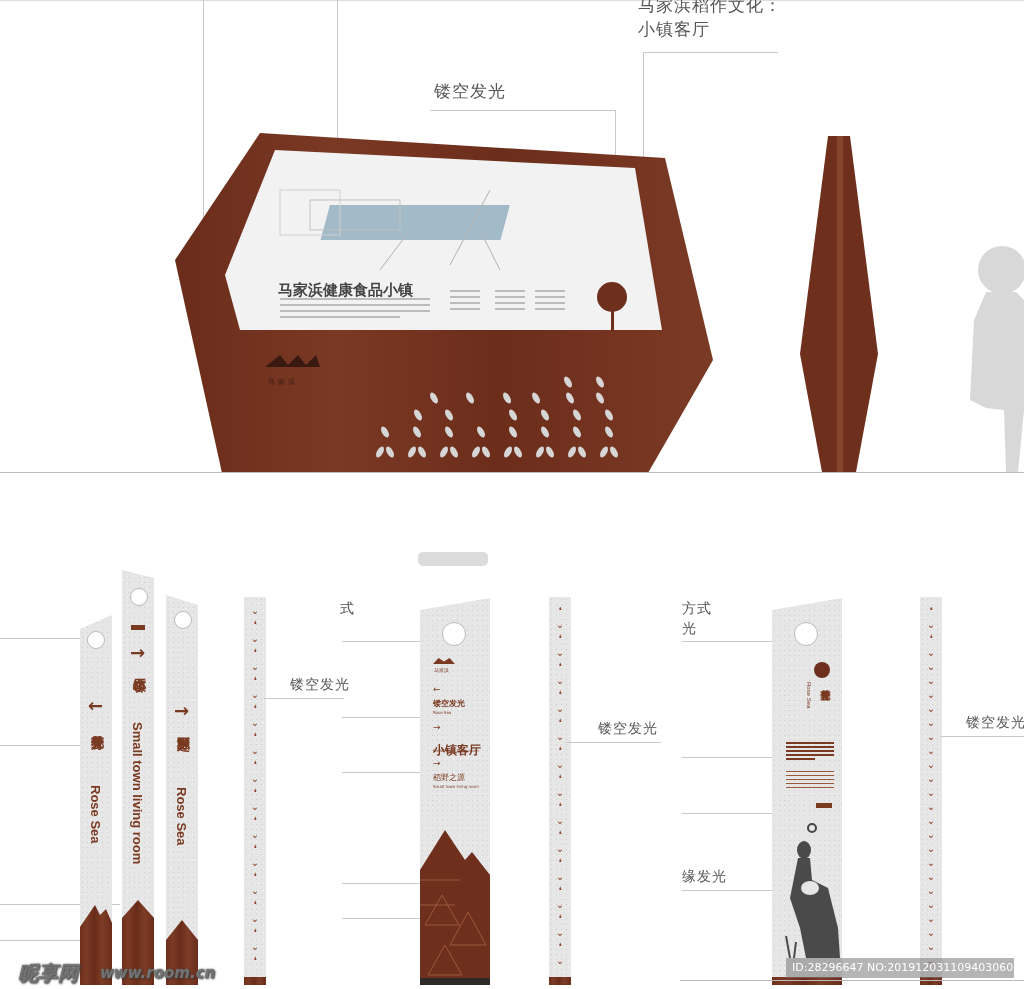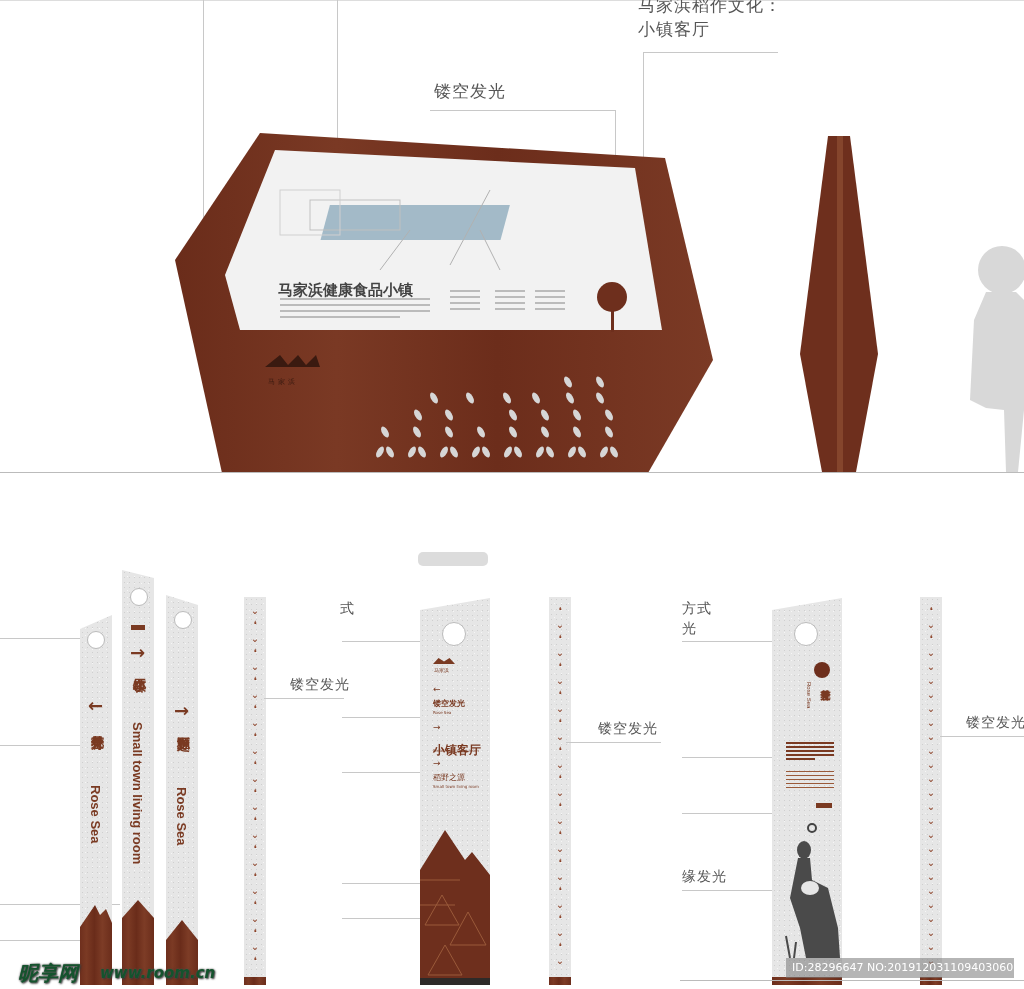--- a/index.html
+++ b/index.html
@@ -8,21 +8,21 @@
   .label{position:absolute;color:#555;font-size:17px;letter-spacing:1px;white-space:nowrap;}
   .leader{position:absolute;background:#c8c8c8;}
   .wood{background:linear-gradient(90deg,#6e2f1d 0%,#7b3a24 20%,#6a2c1a 45%,#7d3c26 70%,#6b2d1b 100%);}
   .stone{background:#e6e6e6;background-image:radial-gradient(#cfcfcf 0.8px,transparent 1px),radial-gradient(#f6f6f6 0.8px,transparent 1px);background-size:5px 5px,7px 7px;background-position:0 0,2px 3px;}
   .post{position:absolute;overflow:hidden;}
   .hole{position:absolute;width:16px;height:16px;border-radius:50%;background:#fff;border:1px solid #bbb;}
   .vtext{position:absolute;writing-mode:vertical-rl;color:#7a3a22;font-weight:bold;font-family:"Liberation Sans",sans-serif;white-space:nowrap;}
   .arrow{position:absolute;color:#7a3a22;font-weight:bold;font-size:18px;}
   .leafcol{position:absolute;display:flex;flex-direction:column;align-items:center;gap:6px;}
   .leafcol span{color:#8a3d22;font-size:10px;line-height:8px;}
-  .wm{position:absolute;font-weight:bold;font-style:italic;color:#14532d;text-shadow:0 0 2px #555,1px 1px 2px #333;}
+  .wm{position:absolute;font-weight:bold;font-style:italic;color:#737373;text-shadow:0 0 2px #555,1px 1px 2px #333;}
 </style>
 </head>
 <body>
 
 <div class="abs" style="left:0;top:0;width:1024px;height:1px;background:#ddd;"></div>
 
 <div class="leader" style="left:203px;top:0;width:1px;height:275px;"></div>
 <div class="abs" style="left:199px;top:272px;width:8px;height:8px;border-radius:50%;background:#bbb;"></div>
 <div class="leader" style="left:337px;top:0;width:1px;height:160px;"></div>
 

